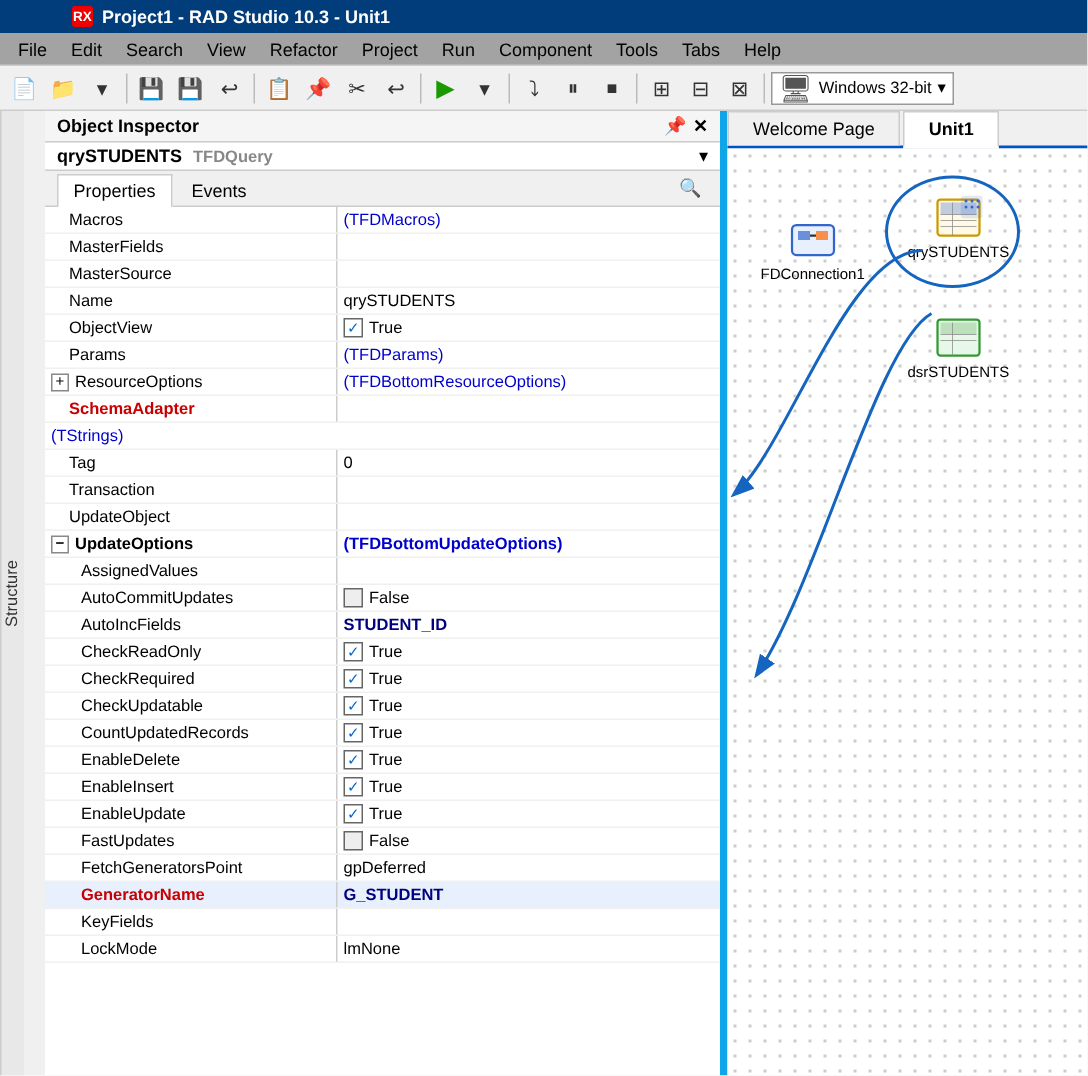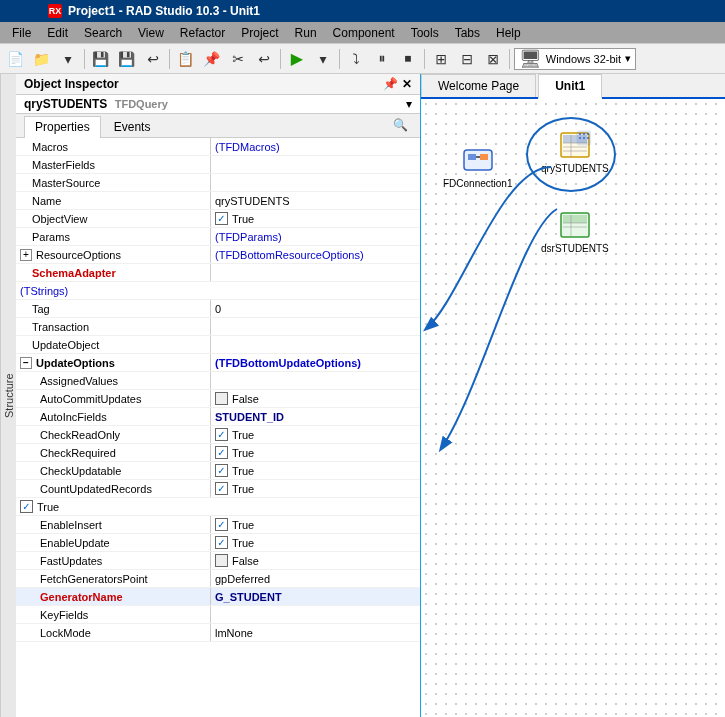--- a/index.html
+++ b/index.html
@@ -87,25 +87,26 @@
       writing-mode: vertical-rl;
       text-orientation: mixed;
       transform: rotate(180deg);
       font-size: 11px;
       color: #333;
       cursor: pointer;
     }
 
     
     .object-inspector {
-      width: 405px;
+      width: 455px;
       background: white;
-      border-right: 1px solid #0ea5e9;
+      border-right: 5px solid #0ea5e9;
       display: flex;
       flex-direction: column;
+      margin-left: 14px;
     }
     .oi-header {
       background: #f5f5f5;
       border-bottom: 1px solid #ccc;
       padding: 3px 8px;
       display: flex;
       align-items: center;
       justify-content: space-between;
       font-weight: bold;
       font-size: 12px;
@@ -488,20 +489,21 @@
         <div class="prop-name child">CountUpdatedRecords</div>
         <div class="prop-value">
           <span class="checkbox-val">
             <span class="cb">✓</span>
             <span>True</span>
           </span>
         </div>
       </div>
 
       <div class="prop-row">
+        <div class="prop-name child">EnableDelete</div>
         <div class="prop-value">
           <span class="checkbox-val">
             <span class="cb">✓</span>
             <span>True</span>
           </span>
         </div>
       </div>
 
       <div class="prop-row">
         <div class="prop-name child">EnableInsert</div>

